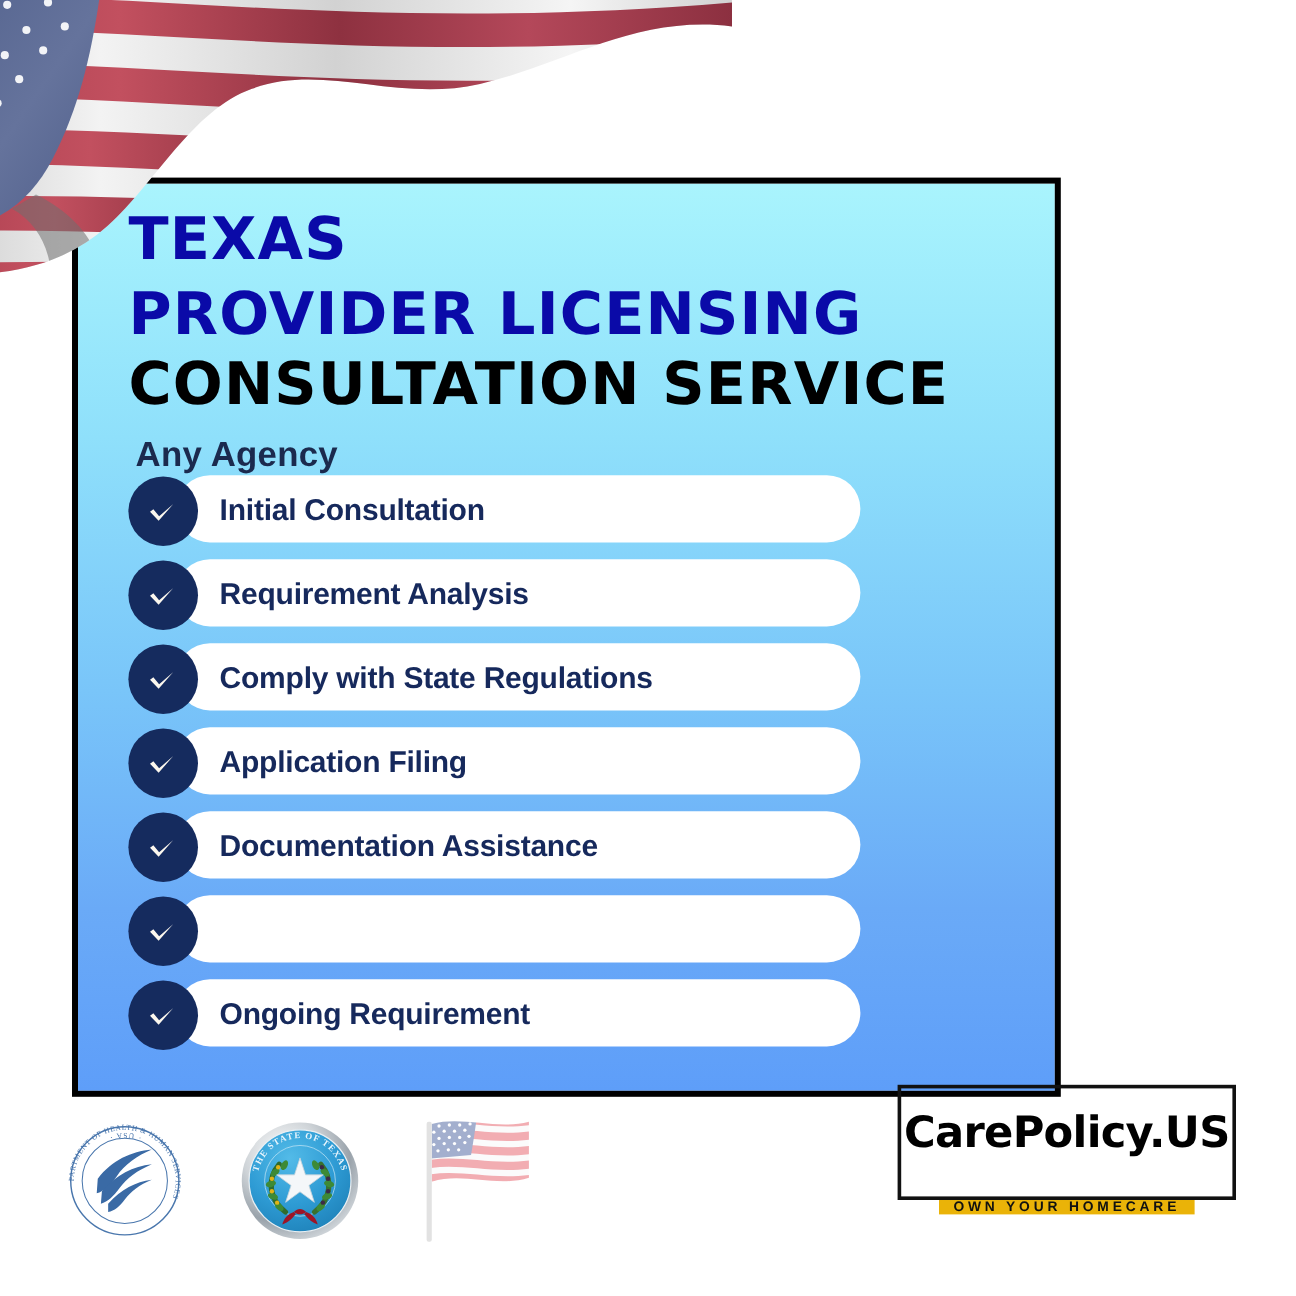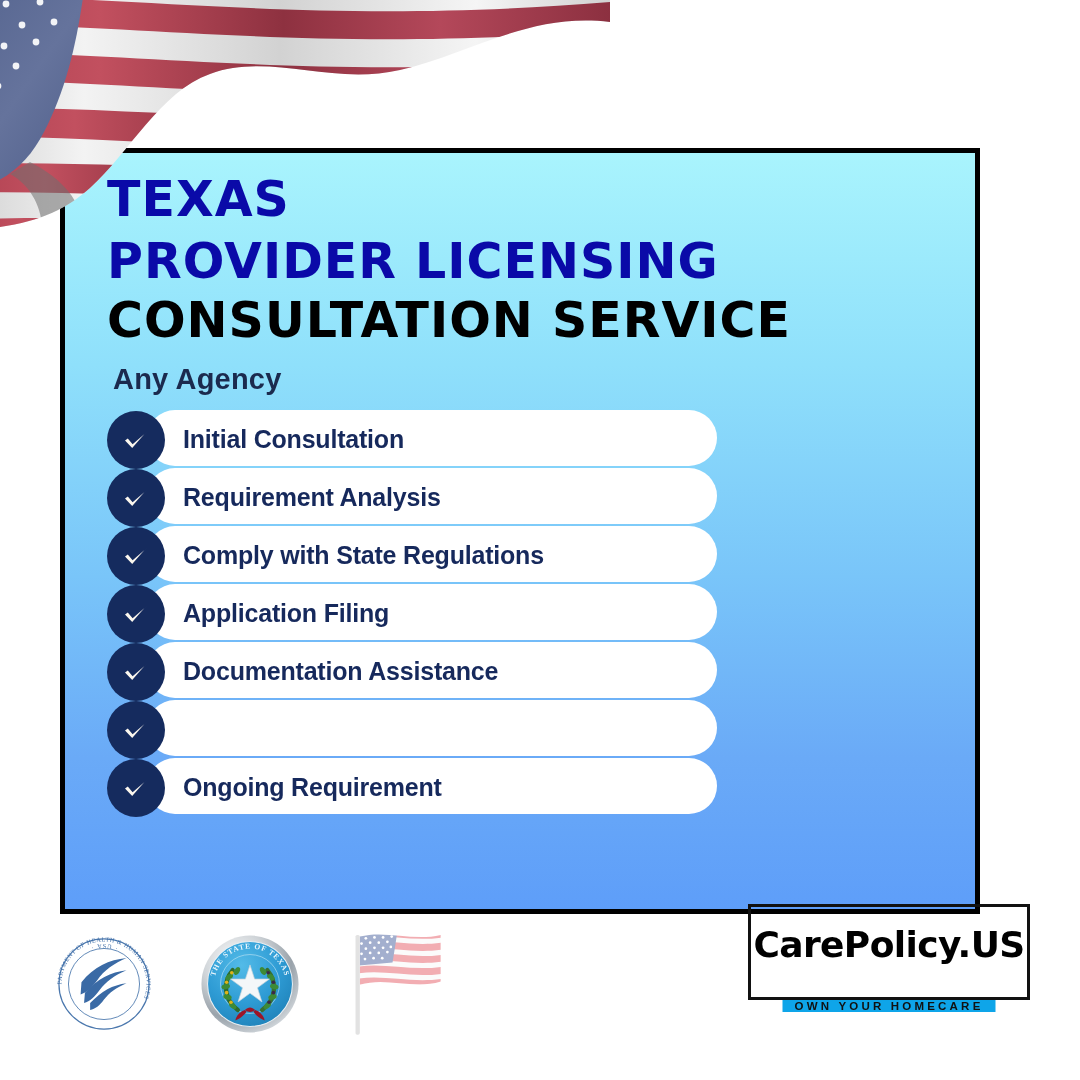--- a/index.html
+++ b/index.html
@@ -15,21 +15,21 @@
   #top-flag{
     position:absolute; left:-30px; top:-18px;
     width:640px; height:280px;
     z-index:5; pointer-events:none;
   }
 
   
   #card{
     position:absolute;
     left:60px; top:148px;
-    width:920px; height:766px;
+    width:824px; height:766px;
     border:5px solid #000000;
     background:linear-gradient(180deg,#a9f4fd 0%, #8fe0fb 28%, #79c5f9 56%, #6aaaf7 80%, #5e9ef9 100%);
     z-index:3;
     overflow:hidden;
   }
 
   
   #headings{ padding:22px 0 0 42px; }
   .hline{
     font-weight:700;
@@ -48,23 +48,23 @@
     font-size:49px; color:#000000; margin-bottom:18px;
   }
   #subtitle{
     font-size:29px; font-weight:700; color:#1b2a4e;
     padding-left:6px; letter-spacing:0.2px;
     font-family:"Liberation Sans", sans-serif;
   }
 
   
   #checklist{
-    margin-top:14px;
     padding-left:42px;
     display:flex; flex-direction:column;
+    gap:12px;
   }
   .check-row{
     position:relative;
     height:58px;
     width:610px;
     display:flex; align-items:center;
   }
   .pill{
     position:absolute;
     left:40px; top:0;
@@ -125,21 +125,21 @@
     font-size:36px;
     font-weight:700;
     color:#000000;
     letter-spacing:-0.6px;
     font-family:"DejaVu Sans", sans-serif;
   }
   #brand-tagline-wrap{
     position:absolute;
     left:50%; transform:translateX(-50%);
     bottom:-12px;
-    background:#0ea5e9;
+    background:#eab308;
     padding:0 12px;
   }
   #brand-tagline{
     font-size:11.5px;
     font-weight:700;
     color:#111111;
     letter-spacing:3.2px;
     white-space:nowrap;
   }
 </style>

